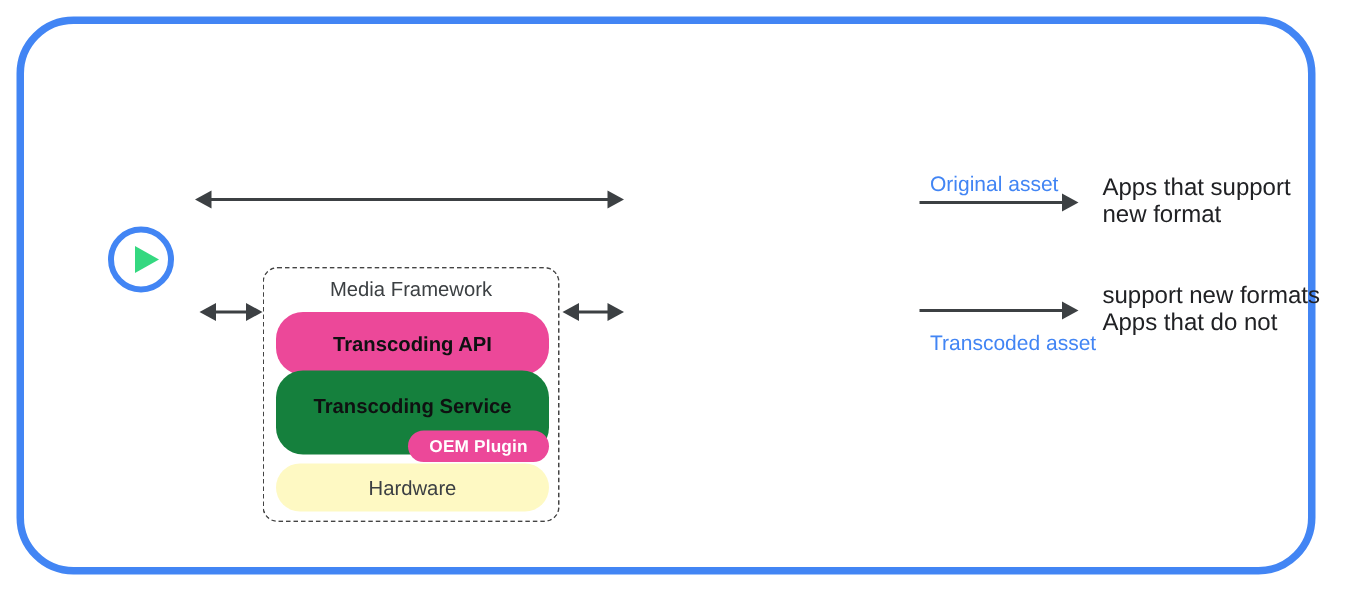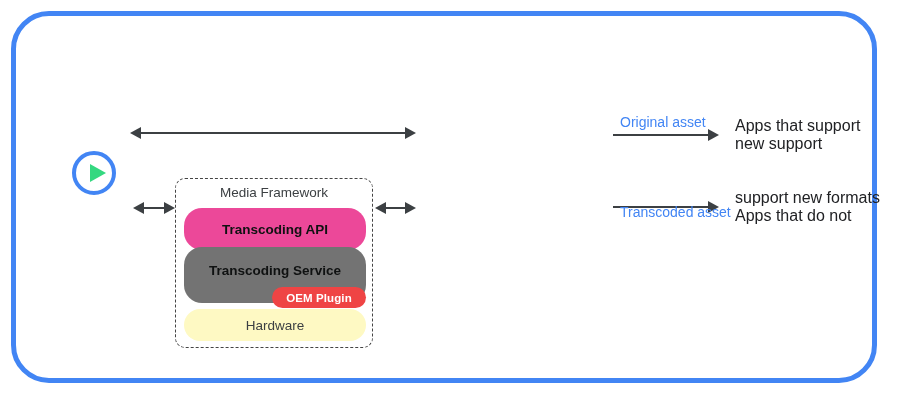--- a/index.html
+++ b/index.html
@@ -102,42 +102,42 @@
     top: 29px;
     height: 42px;
     background: #ec4899;
     font-size: 13.5px;
     font-weight: bold;
     color: #0f1111;
   }
   .layer-service {
     top: 68px;
     height: 56px;
-    background: #737373;
+    background: #15803d;
     font-size: 13.5px;
     font-weight: bold;
     color: #0f1111;
     align-items: flex-start;
     padding-top: 16px;
   }
   .layer-hardware {
     top: 130px;
     height: 32px;
     background: #fef9c3;
     font-size: 13.5px;
     font-weight: normal;
     color: #3c4043;
   }
   .oem-pill {
     position: absolute;
     left: 96px;
     top: 108px;
     width: 94px;
     height: 21px;
-    background: #ef4444;
+    background: #ec4899;
     border-radius: 11px;
     display: flex;
     align-items: center;
     justify-content: center;
     font-size: 11.5px;
     font-weight: bold;
     color: #ffffff;
     letter-spacing: 0.1px;
   }
 
@@ -233,24 +233,24 @@
       <span>Hardware</span>
     </div>
   </div>
 
 
   <div class="asset-label" style="left:620px; top:114px;">Original asset</div>
   <div class="arrow-line" style="left:613px; top:134px; width:96px;"></div>
   <div class="arrowhead right" style="left:708px; top:129px;"></div>
   <div class="apps-label" style="left:735px; top:117px;">
     <div>Apps that support</div>
-    <div>new support</div>
+    <div>new format</div>
   </div>
 
   <div class="arrow-line" style="left:613px; top:206px; width:96px;"></div>
   <div class="arrowhead right" style="left:708px; top:201px;"></div>
-  <div class="asset-label" style="left:620px; top:204px;">Transcoded asset</div>
+  <div class="asset-label" style="left:620px; top:220px;">Transcoded asset</div>
   <div class="apps-label" style="left:735px; top:189px;">
     <div>support new formats</div>
     <div>Apps that do not</div>
   </div>
 
 </div>
 
 </body></html>

